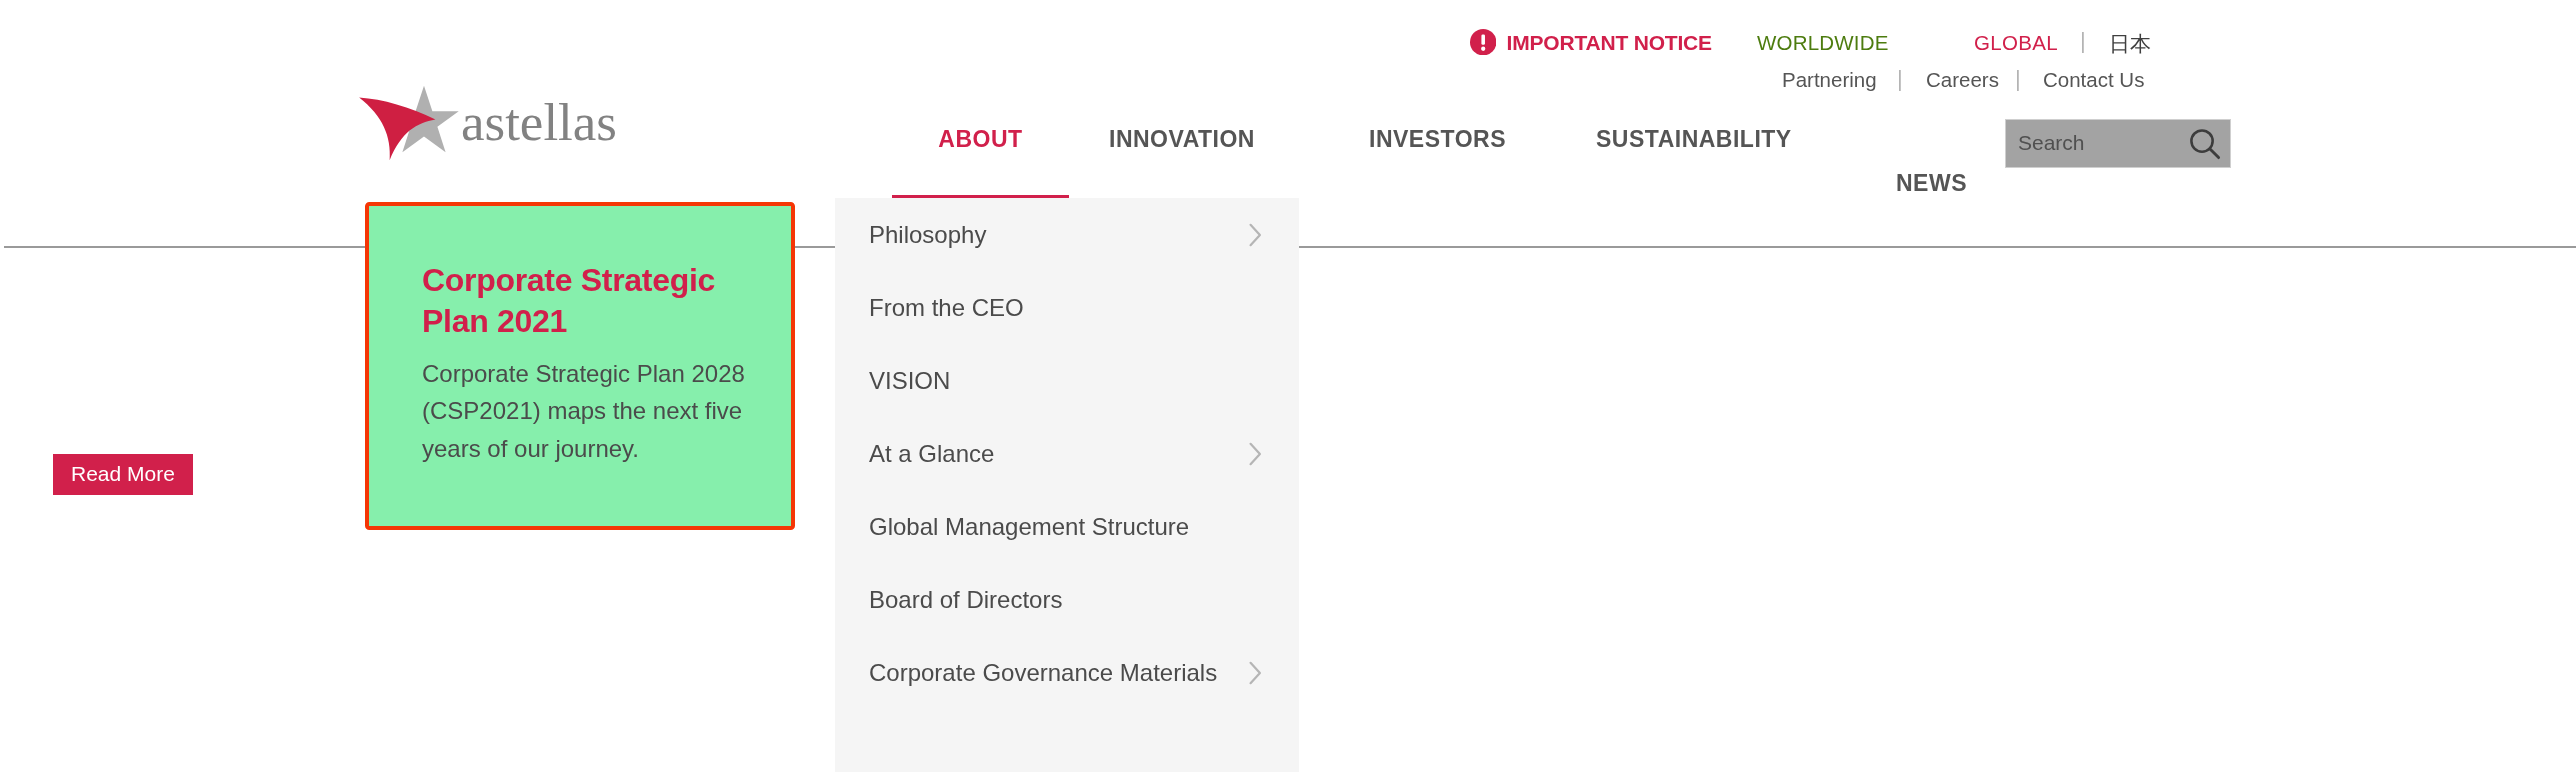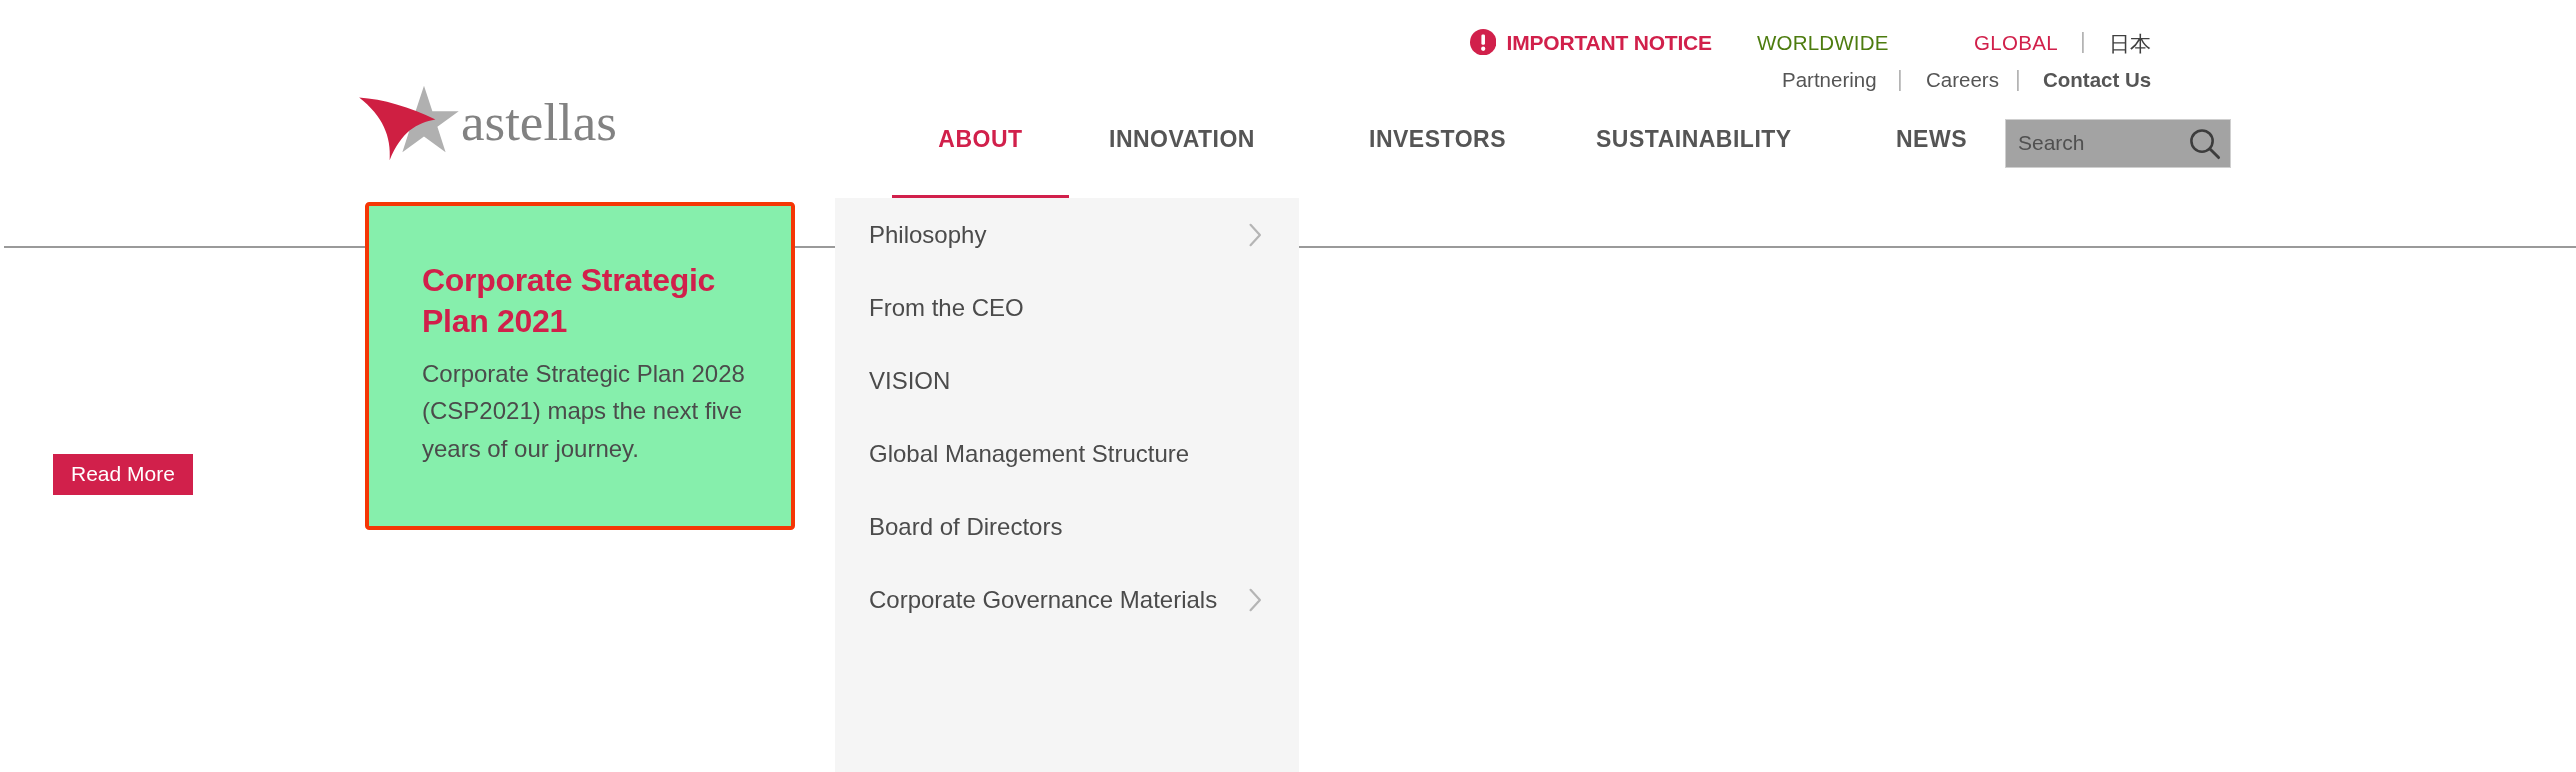--- a/index.html
+++ b/index.html
@@ -107,21 +107,21 @@
     position: absolute;
     top: -1.7px;
     color: #b4b4b4;
     font-size: 22px;
     font-weight: 300;
   }
   .u-partnering { left: 1778px; }
   .u-sep1 { left: 1893px; }
   .u-careers { left: 1922px; }
   .u-sep2 { left: 2011px; }
-  .u-contact { left: 2039px; font-weight: bold; }
+  .u-contact { left: 2039px; }
 
   
   .logo-link {
     position: absolute;
     left: 353px; top: 84px;
     width: 256px; height: 78px;
     display: block;
     text-decoration: none;
   }
   .logo-mark {
@@ -162,21 +162,21 @@
     position: absolute;
     left: 0; bottom: -2.6px;
     width: 100%;
     height: 6px;
     background: #d1204b;
   }
   .n-about        { left: 0px;   width: 177px; text-align: center; }
   .n-innovation   { left: 217px; }
   .n-investors    { left: 477px; }
   .n-sustainability { left: 704px; }
-  .n-news         { left: 1004px; }
+  .n-news         { left: 1004px; margin-top: 44px; }
 
   
   .search-box {
     position: absolute;
     left: 2001px; top: 119px;
     width: 226px; height: 49px;
     border: 1.7px solid #cfcfcf;
     background: #a3a3a3;
     box-sizing: border-box;
   }
@@ -384,20 +384,30 @@
         <span class="menu-item-label">From the CEO</span>
       </a>
     </li>
 
     <li>
       <a class="menu-item" href="#">
         <span class="menu-item-label">VISION</span>
       </a>
     </li>
 
+    <li>
+      <a class="menu-item" href="#">
+        <span class="menu-item-label">At a Glance</span>
+        <span class="menu-chevron">
+          <svg width="15.3" height="25.6" viewBox="0 0 18 30" xmlns="http://www.w3.org/2000/svg">
+            <polyline points="3,3 14,15 3,27" fill="none" stroke="#b5b5b5" stroke-width="2.6" stroke-linecap="round" stroke-linejoin="round"></polyline>
+          </svg>
+        </span>
+      </a>
+    </li>
 
     <li>
       <a class="menu-item" href="#">
         <span class="menu-item-label">Global Management Structure</span>
       </a>
     </li>
 
     <li>
       <a class="menu-item" href="#">
         <span class="menu-item-label">Board of Directors</span>

